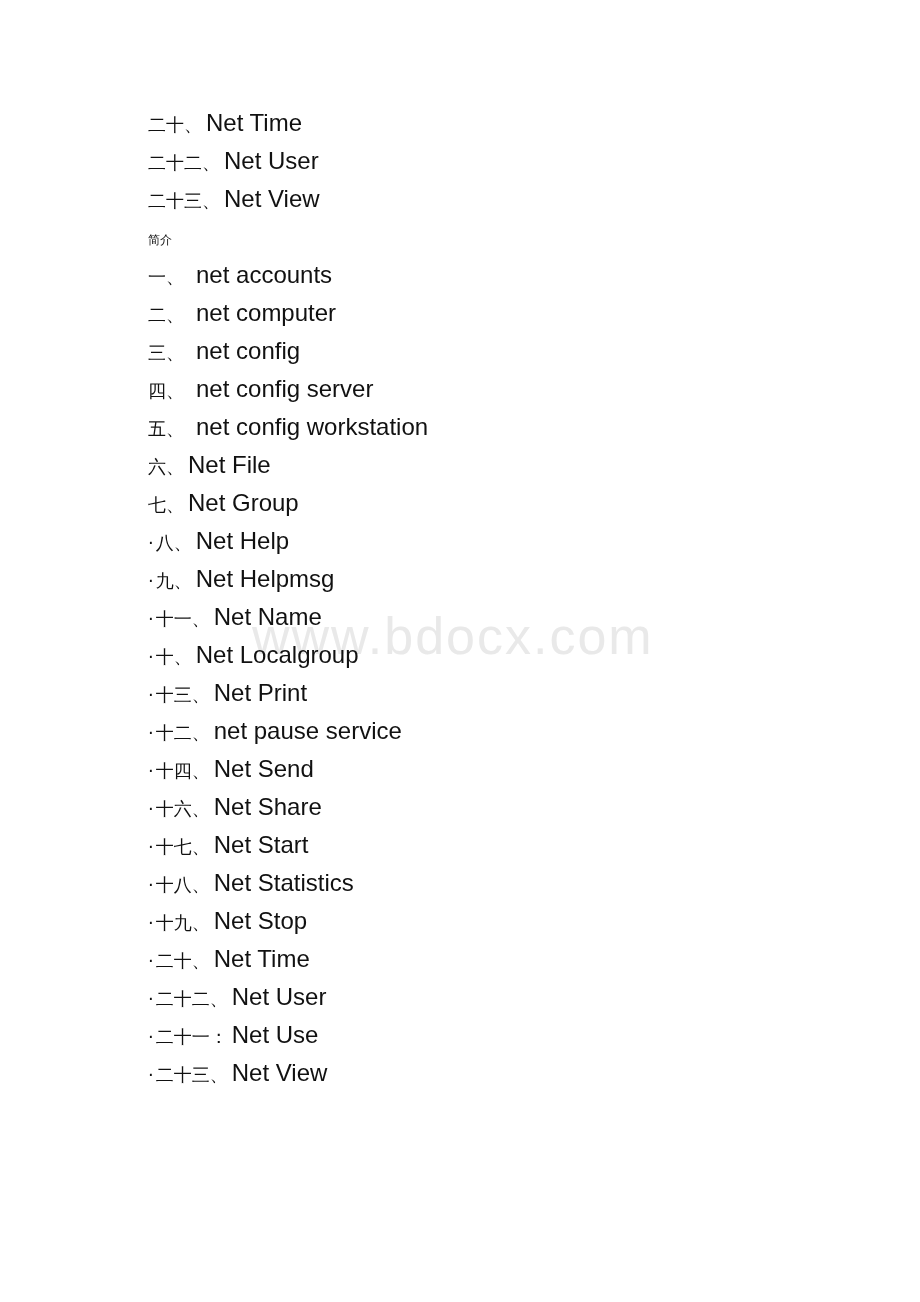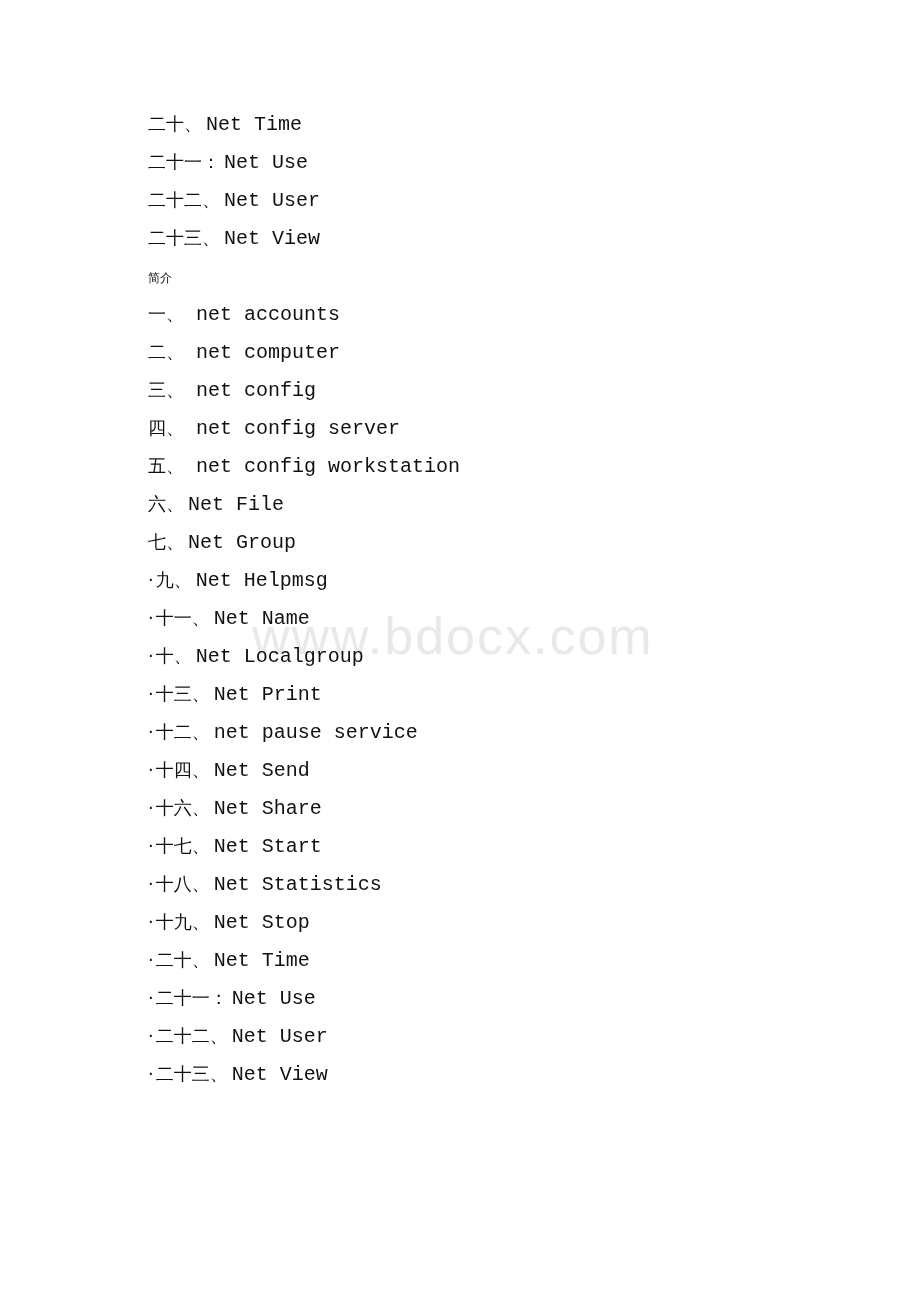--- a/index.html
+++ b/index.html
@@ -41,22 +41,22 @@
     font-size: 20px;
     white-space: nowrap;
     color: #111111;
   }
   .line .num {
     font-family: Liberation Mono, monospace;
     font-size: 18px;
     text-align: center;
   }
   .line .label {
-    font-family: Liberation Mono, monospace;
-    font-size: 20px;
+    font-family: Liberation Sans, sans-serif;
+    font-size: 24px;
   }
   .line.heading .num {
     font-size: 12px;
   }
   .line .bullet {
     font-family: "DejaVu Sans", "Liberation Sans", sans-serif;
     font-size: 18px;
     margin-right: 2px;
   }
   .gap-sm { display: inline-block; width: 4px; }
@@ -65,45 +65,45 @@
 </head>
 <body>
 
 <div class="page">
 
   <div class="watermark">www.bdocx.com</div>
 
   <div class="content">
     <div>
         <div class="line"><span class="num">二十、</span><span class="gap-sm"></span><span class="label">Net Time</span></div>
-        <div class="line"><span class="num">二十一：</span><span class="gap-sm"></span><span class="label">Net Use</span></div>
         <div class="line"><span class="num">二十二、</span><span class="gap-sm"></span><span class="label">Net User</span></div>
         <div class="line"><span class="num">二十三、</span><span class="gap-sm"></span><span class="label">Net View</span></div>
       </div>
     <div class="line heading">
       <span class="num">简介</span>
     </div>
     <div>
         <div class="line"><span class="num">一、</span><span class="gap-md"></span><span class="label">net accounts</span></div>
         <div class="line"><span class="num">二、</span><span class="gap-md"></span><span class="label">net computer</span></div>
         <div class="line"><span class="num">三、</span><span class="gap-md"></span><span class="label">net config</span></div>
         <div class="line"><span class="num">四、</span><span class="gap-md"></span><span class="label">net config server</span></div>
         <div class="line"><span class="num">五、</span><span class="gap-md"></span><span class="label">net config workstation</span></div>
         <div class="line"><span class="num">六、</span><span class="gap-sm"></span><span class="label">Net File</span></div>
         <div class="line"><span class="num">七、</span><span class="gap-sm"></span><span class="label">Net Group</span></div>
+        <div class="line"><span class="bullet">·</span><span class="num">八、</span><span class="gap-sm"></span><span class="label">Net Help</span></div>
         <div class="line"><span class="bullet">·</span><span class="num">九、</span><span class="gap-sm"></span><span class="label">Net Helpmsg</span></div>
         <div class="line"><span class="bullet">·</span><span class="num">十一、</span><span class="gap-sm"></span><span class="label">Net Name</span></div>
         <div class="line"><span class="bullet">·</span><span class="num">十、</span><span class="gap-sm"></span><span class="label">Net Localgroup</span></div>
         <div class="line"><span class="bullet">·</span><span class="num">十三、</span><span class="gap-sm"></span><span class="label">Net Print</span></div>
         <div class="line"><span class="bullet">·</span><span class="num">十二、</span><span class="gap-sm"></span><span class="label">net pause service</span></div>
         <div class="line"><span class="bullet">·</span><span class="num">十四、</span><span class="gap-sm"></span><span class="label">Net Send</span></div>
         <div class="line"><span class="bullet">·</span><span class="num">十六、</span><span class="gap-sm"></span><span class="label">Net Share</span></div>
         <div class="line"><span class="bullet">·</span><span class="num">十七、</span><span class="gap-sm"></span><span class="label">Net Start</span></div>
         <div class="line"><span class="bullet">·</span><span class="num">十八、</span><span class="gap-sm"></span><span class="label">Net Statistics</span></div>
         <div class="line"><span class="bullet">·</span><span class="num">十九、</span><span class="gap-sm"></span><span class="label">Net Stop</span></div>
         <div class="line"><span class="bullet">·</span><span class="num">二十、</span><span class="gap-sm"></span><span class="label">Net Time</span></div>
+        <div class="line"><span class="bullet">·</span><span class="num">二十二、</span><span class="gap-sm"></span><span class="label">Net User</span></div>
         <div class="line"><span class="bullet">·</span><span class="num">二十一：</span><span class="gap-sm"></span><span class="label">Net Use</span></div>
-        <div class="line"><span class="bullet">·</span><span class="num">二十二、</span><span class="gap-sm"></span><span class="label">Net User</span></div>
         <div class="line"><span class="bullet">·</span><span class="num">二十三、</span><span class="gap-sm"></span><span class="label">Net View</span></div>
       </div>
   </div>
 
 </div>
 
 </body></html>

